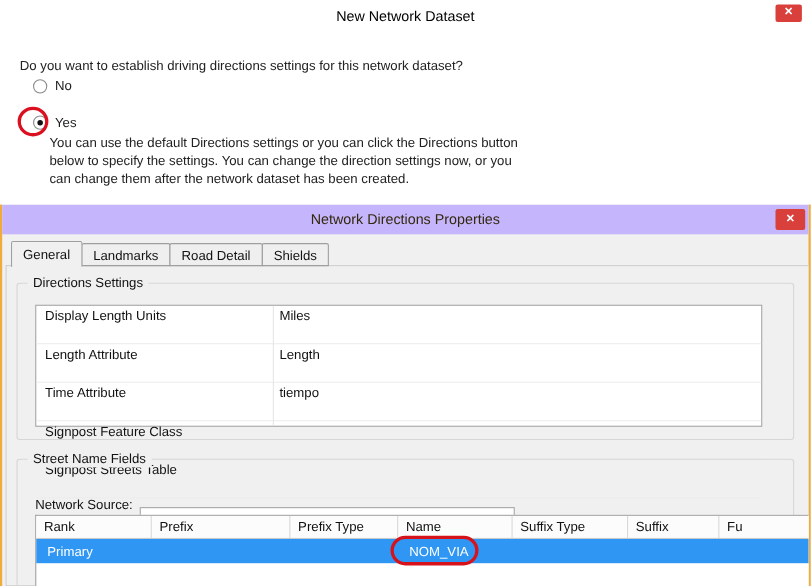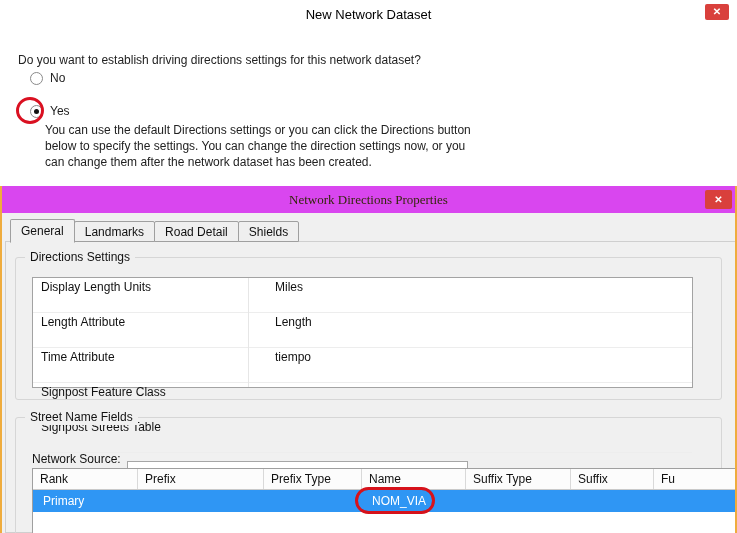--- a/index.html
+++ b/index.html
@@ -28,21 +28,21 @@
   .radio-label { margin-left:7px; line-height:15px; }
   .ann-yes { position:absolute; left:16px; top:97px; width:28px; height:27px;
              border:3px solid #DA1021; border-radius:50%; pointer-events:none; z-index:20; }
   .desc { position:absolute; left:45px; top:122px; line-height:16px; color:#222; }
 
   
   .dlg2 { position:absolute; left:0; top:186px; width:737px; height:347px;
           background:#F0F0F0; overflow:hidden;
           border-left:2px solid #EFAC3D; border-right:2px solid #EFAC3D; }
   .dlg2-titlebar { position:absolute; left:-2px; top:0; width:737px; height:27px;
-                   background:#d946ef;font-family:Liberation Serif, serif; }
+                   background:#c4b5fd; }
   .dlg2-title { position:absolute; top:6px; left:0; width:100%; text-align:center;
                 font-size:13px; color:#33280b; }
   .dlg2-close { right:5px; top:4px; width:27px; height:19px; line-height:19px; }
 
   .tabs { position:absolute; left:8px; top:35px; height:21px; display:flex; }
   .tab { height:21px; line-height:20px; padding:0 10px; background:#EFEFEF;
          border:1px solid #9f9f9f; margin-right:-1px; border-radius:2px 2px 0 0;
          color:#111; position:relative; z-index:1; }
   .tab.active { height:24px; margin-top:-2px; line-height:23px; background:#F0F0F0;
                 border-bottom:1px solid #F0F0F0; z-index:5; }
@@ -55,21 +55,21 @@
   .group2 { left:13px; top:231px; width:707px; height:120px; }
   .legend { position:absolute; top:-8px; left:9px; background:#F0F0F0;
             padding:0 5px; line-height:15px; color:#111; }
 
   
   .t1 { position:absolute; left:30px; top:91px; width:661px; height:111px;
         background:#fff; border:1px solid #A3A3A3; }
   .t1-vline { position:absolute; left:215px; top:0; bottom:0; width:1px; background:#E6E6E6; }
   .t1row { height:35px; display:flex; border-bottom:1px solid #EDEDED; }
   .t1prop { width:215px; padding-left:8px; line-height:18px; color:#111; }
-  .t1val  { padding-left:27px; line-height:18px; color:#111; }
+  .t1val  { padding-left:6px; line-height:18px; color:#111; }
 
   
   .ns-label { position:absolute; left:30px; top:243px; color:#111;margin-top:23px; }
   .combo { position:absolute; left:125px; top:239px; width:341px; height:22px;
            background:#fff; border:1px solid #A6A6A6;margin-top:36px; }
   .combo-value { position:absolute; left:7px; top:3px; line-height:16px; color:#111; }
   .combo-arrow { position:absolute; right:9px; top:9px; width:0; height:0;
                  border-left:4px solid transparent; border-right:4px solid transparent;
                  border-top:5px solid #555; }
 

